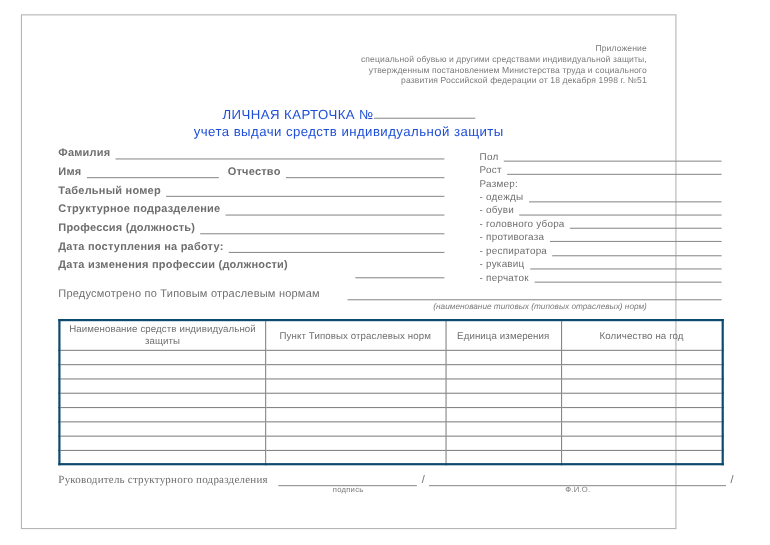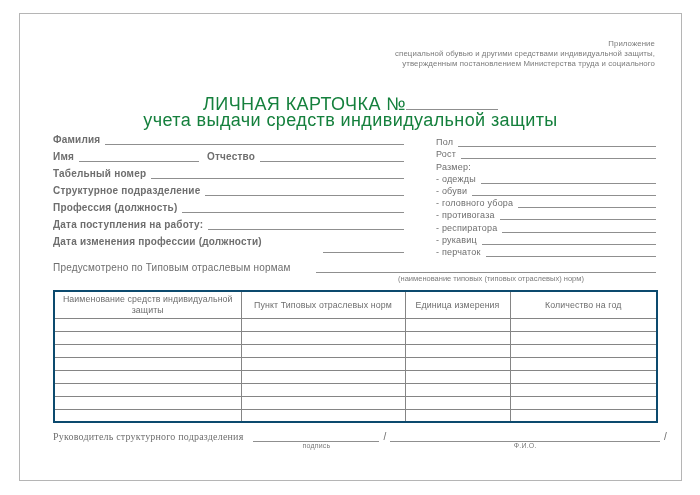--- a/index.html
+++ b/index.html
@@ -1,33 +1,33 @@
 <!DOCTYPE html>
 <html><head>
 <meta charset="utf-8">
 <style>
   * { margin:0; padding:0; box-sizing:border-box; }
   html,body { width:700px; height:495px; background:#ffffff; overflow:hidden; }
   body { font-family:"Liberation Sans", sans-serif; color:#6e6e6e; }
 
   .page {
-    position:absolute; left:19px; top:13px; width:663px; height:468px;
+    position:absolute; left:19px; top:13px; width:596px; height:468px;
     border:1px solid #b5b5b5; background:#fff;
   }
 
   
   .appendix {
     position:absolute; top:25px; right:26px; text-align:right;
     font-size:7.8px; line-height:9.8px; color:#7b7b7b; letter-spacing:0.1px;
   }
 
   
   .title-block {
     position:absolute; top:82px; left:0; width:100%; text-align:center;
-    font-size:18px; line-height:16px; color:#15803d; letter-spacing:0.4px;
+    font-size:12px; line-height:16px; color:#1d4ed8; letter-spacing:0.4px;
   }
   .title-underline {
     display:inline-block; width:92px; border-bottom:1px solid #8f8f8f; height:10px;
   }
 
   
   .fields-left { position:absolute; left:33px; top:114px; width:351px;font-weight:bold; }
   .f-row { display:flex; align-items:flex-end; height:17px; font-size:10px; letter-spacing:0.2px; }
   .f-row .lbl { white-space:nowrap; padding-right:5px; }
   .f-row .line { flex:1; border-bottom:1px solid #8f8f8f; height:11px; }
@@ -42,21 +42,21 @@
   .fr-row .lbl { white-space:nowrap; padding-right:5px;margin-top:44px; }
   .fr-row .line { flex:1; border-bottom:1px solid #8f8f8f; height:8px; }
 
   
   .norms { position:absolute; left:33px; top:245px; width:603px; }
   .norms-row { display:flex; align-items:flex-end; height:14px; font-size:10px; letter-spacing:0.2px;gap:20px; }
   .norms-row .lbl { white-space:nowrap; padding-right:5px; }
   .norms-row .line { flex:1; border-bottom:1px solid #8f8f8f; height:10px; }
   .norms-caption {
     margin-left:308px; width:260px; text-align:center;
-    font-size:7.5px; color:#7b7b7b; margin-top:1px;
+    font-size:7.5px; color:#7b7b7b; margin-top:1px;font-style:italic;
   }
 
   
   .ppe-table {
     position:absolute; left:33px; top:276px; width:603px;
     border-collapse:collapse; table-layout:fixed;
     border:2px solid #0c4a6e;
   }
   .ppe-table th {
     border:1px solid #858585; font-weight:normal; font-size:8.8px; line-height:10.5px;
@@ -82,20 +82,21 @@
 </style>
 </head>
 <body>
 
 <div class="page">
 
   <div class="appendix">
     <div>Приложение</div>
     <div>специальной обувью и другими средствами индивидуальной защиты,</div>
     <div>утвержденным постановлением Министерства труда и социального</div>
+    <div>развития Российской федерации от 18 декабря 1998 г. №51</div>
   </div>
 
   <div class="title-block">
     <div>
       <span>ЛИЧНАЯ КАРТОЧКА №</span><span class="title-underline"></span>
     </div>
     <div>учета выдачи средств индивидуальной защиты</div>
   </div>
 
   <div class="fields-left">

